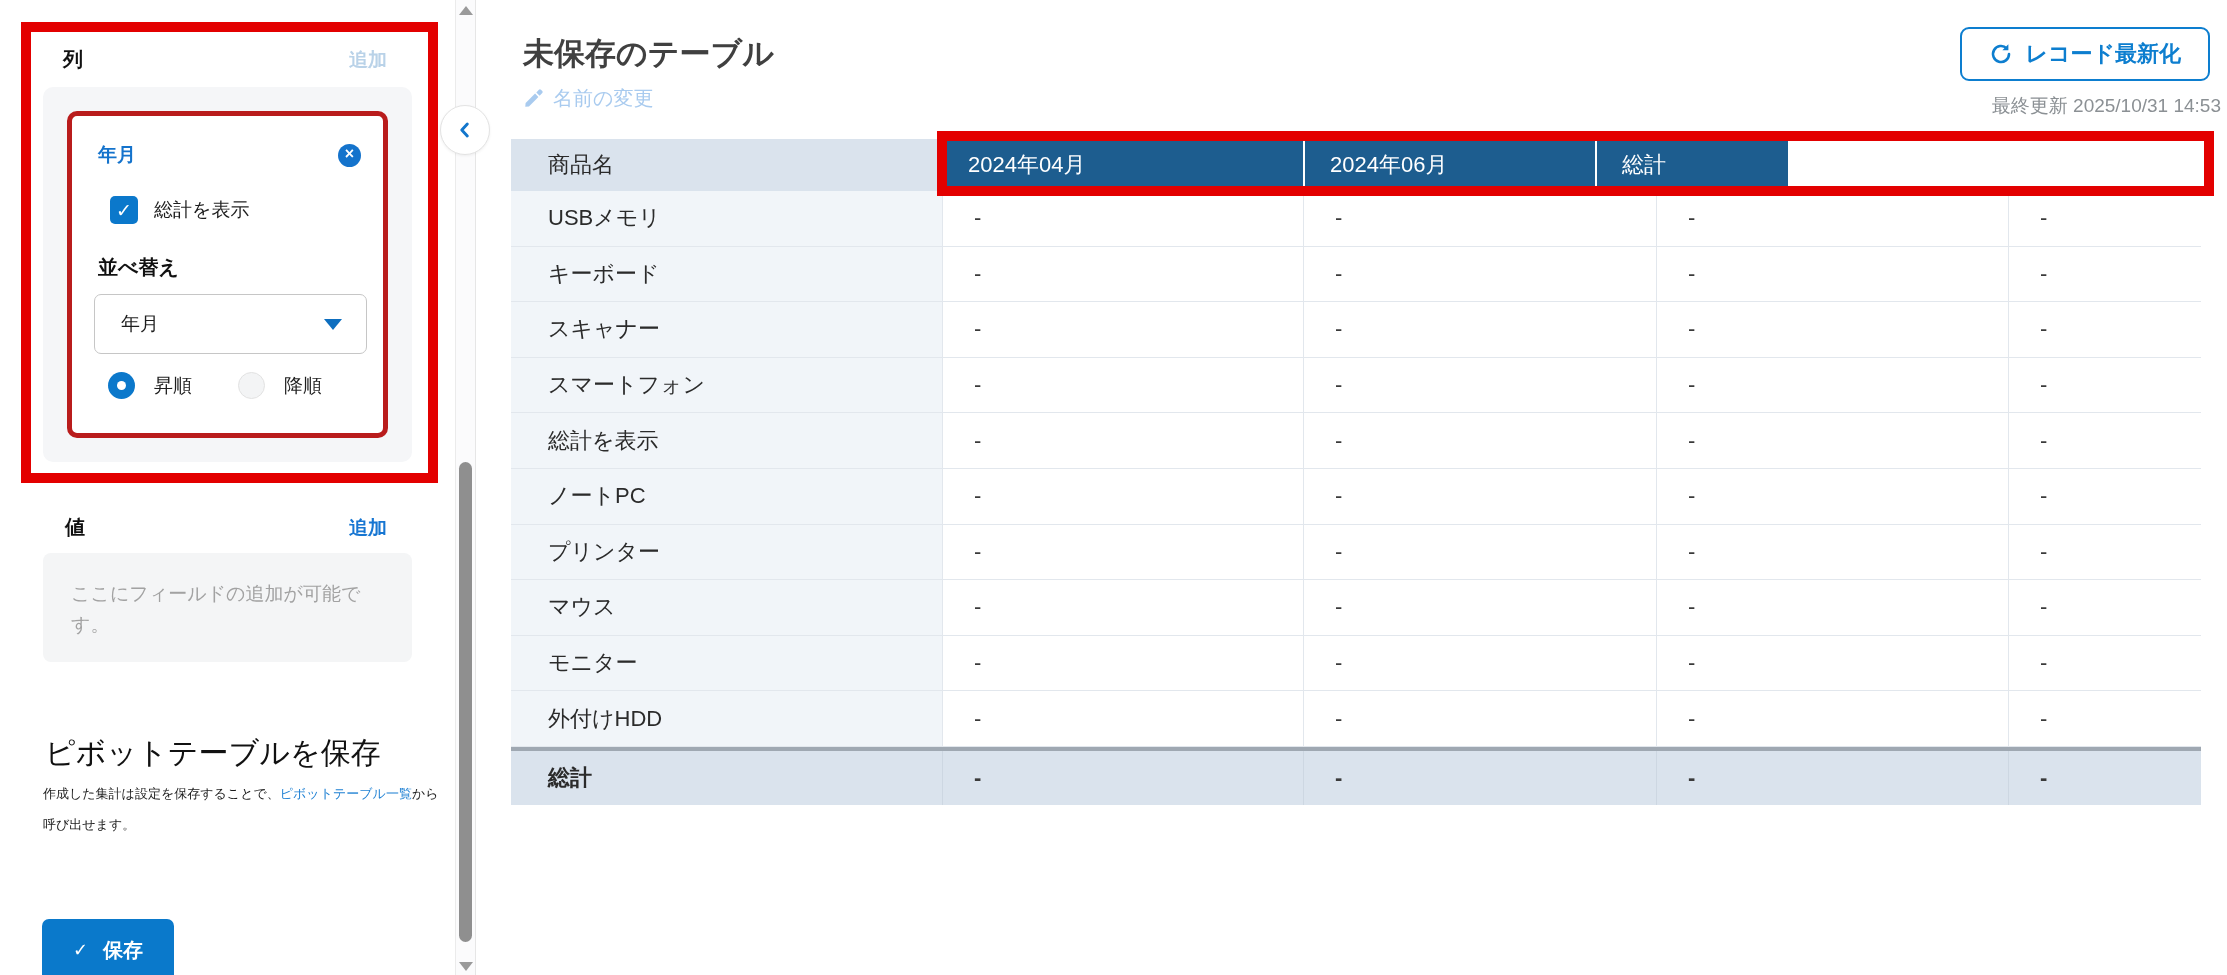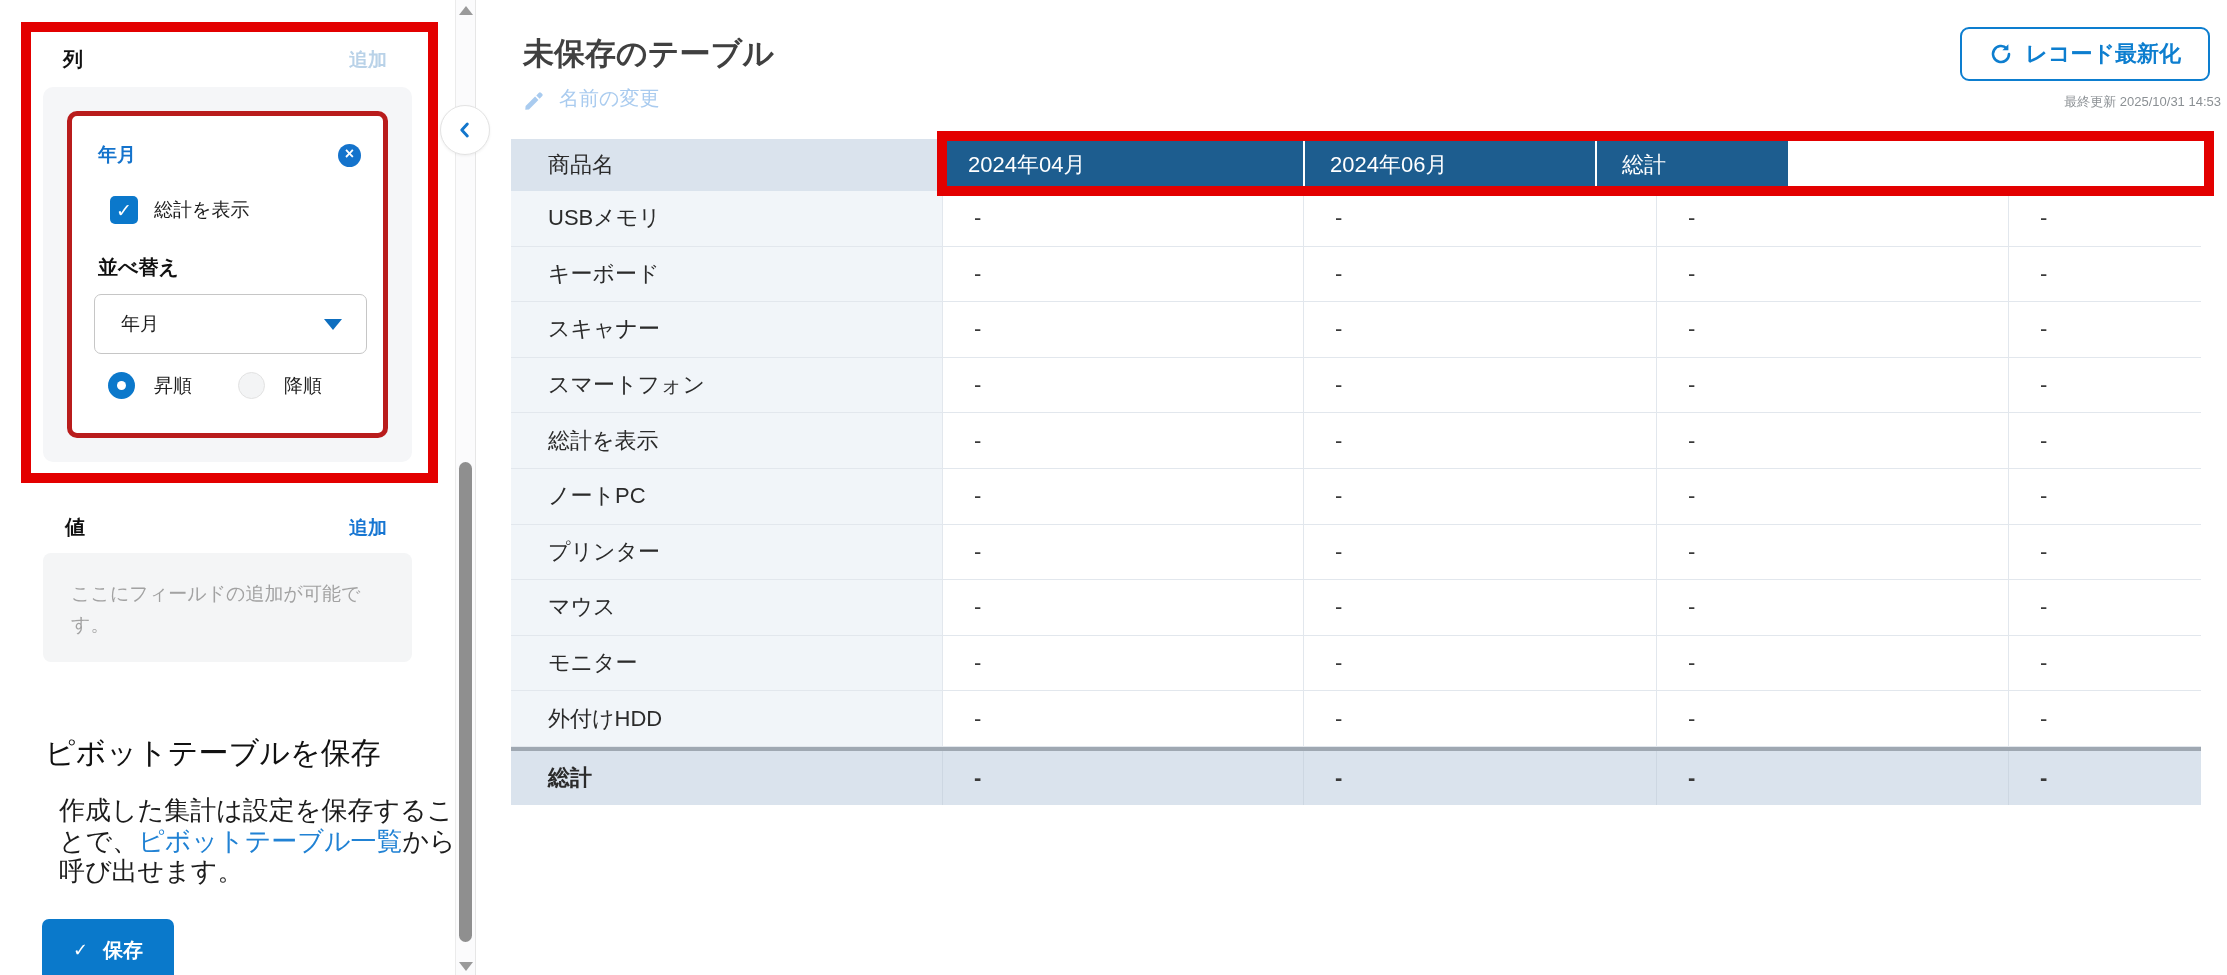--- a/index.html
+++ b/index.html
@@ -52,21 +52,21 @@
   .radio{width:27px;height:27px;border-radius:50%;box-sizing:border-box;position:relative;}
   .radio.on{background:#0b78cb;}
   .radio.on::after{content:"";position:absolute;left:50%;top:50%;width:9px;height:9px;margin:-4.5px 0 0 -4.5px;border-radius:50%;background:#fff;}
   .radio.off{background:#f3f4f5;border:1px solid #e2e2e2;}
   .radio-label{font-size:19px;color:#1d1d1d;}
 
   .val-placeholder{position:absolute;left:43px;top:553px;width:369px;height:109px;background:#f4f5f6;border-radius:8px;box-sizing:border-box;
     padding:25px 28px;font-size:19px;line-height:31px;color:#a2a2a2;}
 
   .save-title{position:absolute;left:45px;top:733px;font-size:30px;color:#111;}
-  .save-desc{position:absolute;left:43px;top:779px;width:398px;margin:16px;font-size:26px;line-height:30.5px;color:#1c1c1c;}
+  .save-desc{position:absolute;left:43px;top:779px;width:398px;margin:0;font-size:13px;line-height:30.5px;color:#1c1c1c;}
   .inline-link{color:#2182d4;text-decoration:none;cursor:pointer;}
 
   .save-btn{position:absolute;left:42px;top:919px;width:132px;height:62px;background:#0a79cb;border:none;border-radius:7px;
     color:#fff;font-size:20px;font-weight:bold;display:flex;align-items:center;justify-content:center;gap:15px;cursor:pointer;
     font-family:inherit;}
   .save-btn .tick2{font-size:18px;font-weight:bold;}
 
   
   .red-box-sidebar{position:absolute;left:21px;top:22px;width:417px;height:461px;border:10px solid #e30000;box-sizing:border-box;z-index:20;pointer-events:none;}
   .red-box-header{position:absolute;left:461px;top:131px;width:1277px;height:65px;border:10px solid #e30000;box-sizing:border-box;z-index:20;pointer-events:none;}
@@ -79,27 +79,27 @@
   .scroll-arrow.down{bottom:4px;border-left:7px solid transparent;border-right:7px solid transparent;border-top:9px solid #9a9a9a;}
   .scroll-thumb{position:absolute;left:3px;top:462px;width:13px;height:480px;background:#8f8f8f;border-radius:7px;cursor:pointer;}
 
   .collapse-btn{position:absolute;left:440px;top:105px;width:50px;height:50px;border-radius:50%;background:#fff;
     border:1px solid #e3e3e3;box-shadow:0 1px 3px rgba(0,0,0,0.06);display:flex;align-items:center;justify-content:center;
     cursor:pointer;z-index:30;padding:0;}
 
   
   .main{position:absolute;left:476px;top:0;width:1751px;height:975px;background:#fff;}
   .page-title{position:absolute;left:47px;top:33px;font-size:31px;font-weight:600;color:#404040;}
-  .rename{position:absolute;left:47px;top:85px;display:flex;align-items:flex-end;gap:15px;cursor:pointer;}
+  .rename{position:absolute;left:47px;top:85px;display:flex;align-items:center;gap:9px;cursor:pointer;}
   .rename-label{font-size:20px;color:#a9cbef;}
 
   .refresh-btn{position:absolute;right:17px;top:27px;height:54px;padding:0 27px;background:#fff;
     border:2px solid #0d7ecf;border-radius:9px;color:#0d7ecf;font-size:22px;font-weight:bold;
     display:flex;align-items:center;gap:12px;cursor:pointer;font-family:inherit;}
-  .last-updated{position:absolute;right:6px;top:93px;font-size:13px;color:#8b9094;}
+  .last-updated{position:absolute;right:6px;top:93px;font-size:19px;color:#8b9094;}
 
   
   .ptable{position:absolute;left:35px;top:139px;width:1690px;}
   .trow{display:flex;}
   .thead{height:52px;}
   .th-label{width:432px;background:#dae3ed;display:flex;align-items:center;padding-left:37px;box-sizing:border-box;
     font-size:22px;color:#2b2b2b;}
   .th-month{background:#1d5d8f;color:#fff;font-size:22px;display:flex;align-items:center;padding-left:25px;box-sizing:border-box;}
   .th-month + .th-month{border-left:2px solid #fff;}
 

